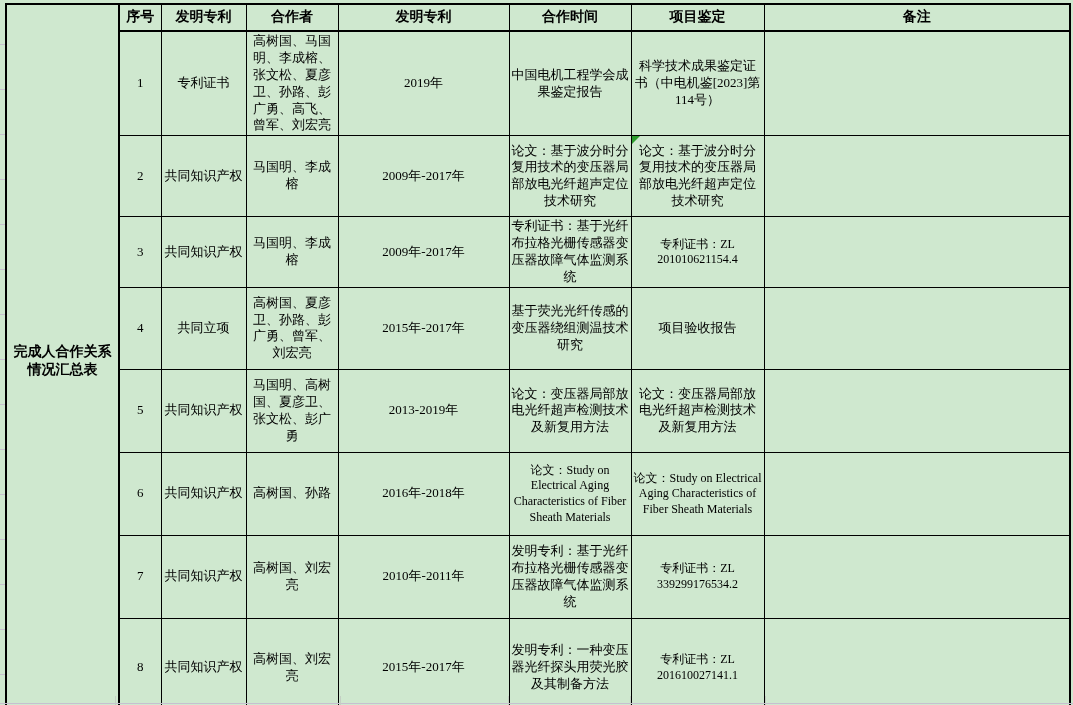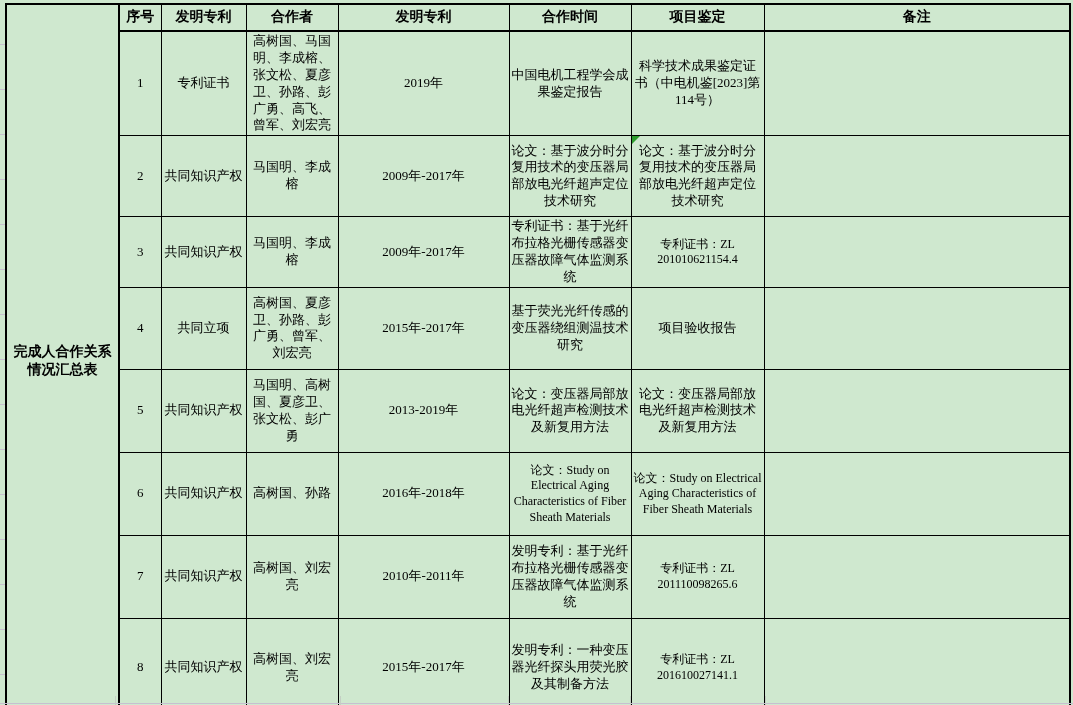--- a/index.html
+++ b/index.html
@@ -144,21 +144,21 @@
       <td class="mono">论文：Study on Electrical Aging Characteristics of Fiber Sheath Materials</td>
       <td></td>
     </tr>
 
     <tr class="r7">
       <td>7</td>
       <td>共同知识产权</td>
       <td>高树国、刘宏亮</td>
       <td>2010年-2011年</td>
       <td>发明专利：基于光纤布拉格光栅传感器变压器故障气体监测系统</td>
-      <td class="mono">专利证书：ZL 201110098265.6</td>
+      <td class="mono">专利证书：ZL 339299176534.2</td>
       <td></td>
     </tr>
 
     <tr class="r8">
       <td>8</td>
       <td>共同知识产权</td>
       <td>高树国、刘宏亮</td>
       <td>2015年-2017年</td>
       <td>发明专利：一种变压器光纤探头用荧光胶及其制备方法</td>
       <td class="mono">专利证书：ZL 201610027141.1</td>

